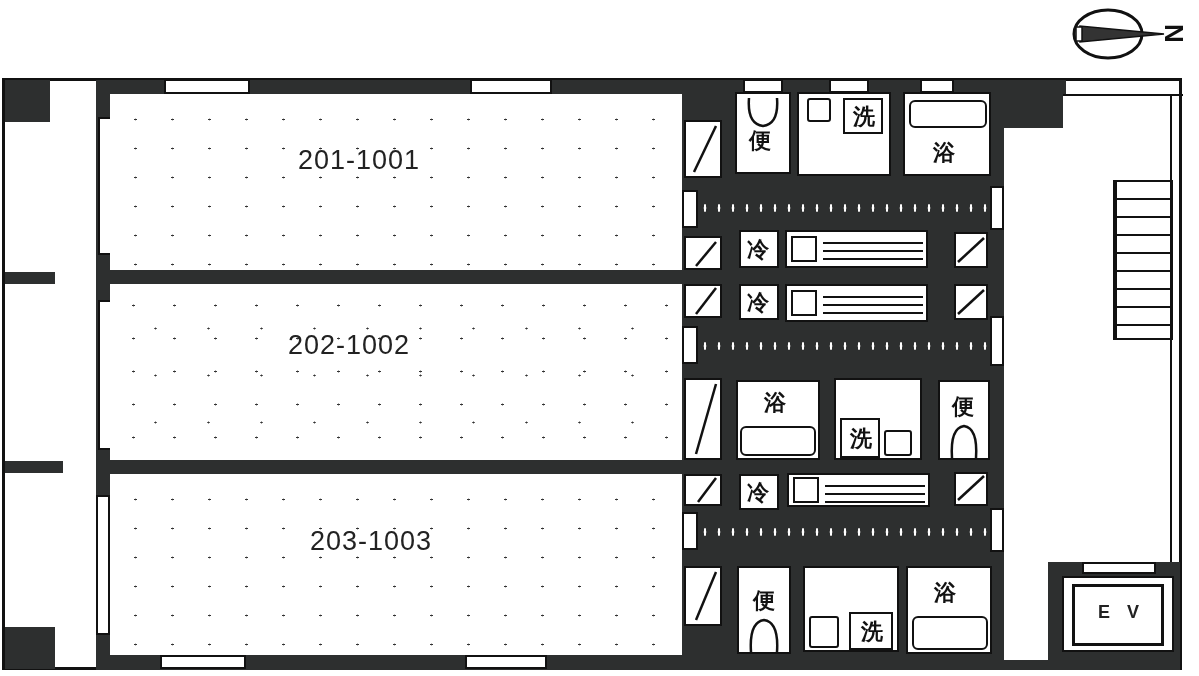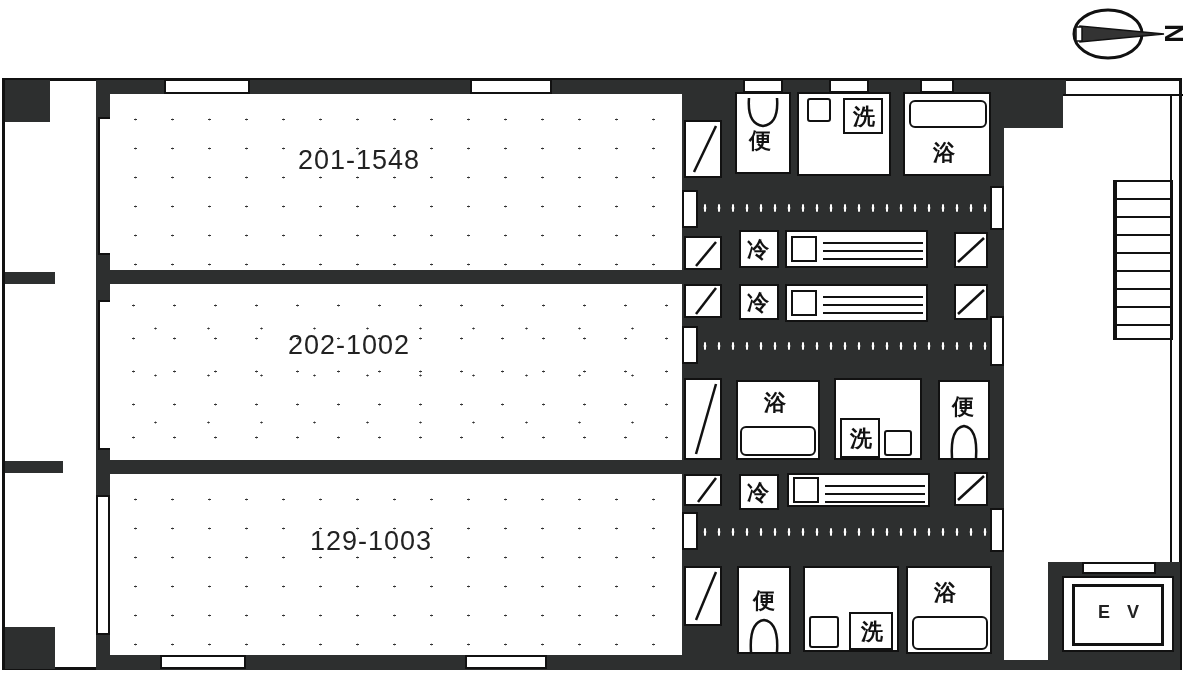--- a/index.html
+++ b/index.html
@@ -54,23 +54,23 @@
 <div class="win" style="left:160px;top:655px;width:86px;height:14px;"></div>
 <div class="win" style="left:465px;top:655px;width:82px;height:14px;"></div>
 
 <div class="room speckle" style="left:110px;top:94px;width:572px;height:176px;"></div>
 <div class="room speckle speckle2" style="left:110px;top:284px;width:572px;height:176px;"></div>
 <div class="room speckle" style="left:110px;top:474px;width:572px;height:181px;"></div>
 
 <div class="wall" style="left:96px;top:270px;width:908px;height:14px;"></div>
 <div class="wall" style="left:96px;top:460px;width:908px;height:14px;"></div>
 
-<span class="unit-label" style="left:298px;top:145px;">201-1548</span>
+<span class="unit-label" style="left:298px;top:145px;">201-1001</span>
 <span class="unit-label" style="left:288px;top:330px;">202-1002</span>
-<span class="unit-label" style="left:310px;top:526px;">129-1003</span>
+<span class="unit-label" style="left:310px;top:526px;">203-1003</span>
 
 <div class="wall" style="left:682px;top:94px;width:322px;height:561px;"></div>
 
 <div class="fixture" style="left:684px;top:120px;width:38px;height:58px;">
   <svg width="34" height="54">
       <path d="M30 4 L8 50" stroke="#111" stroke-width="2.5" fill="none"></path>
     </svg>
 </div>
 <div class="fixture" style="left:735px;top:92px;width:56px;height:82px;">
   <svg class="abs" width="52" height="36" style="left:0;top:0">

